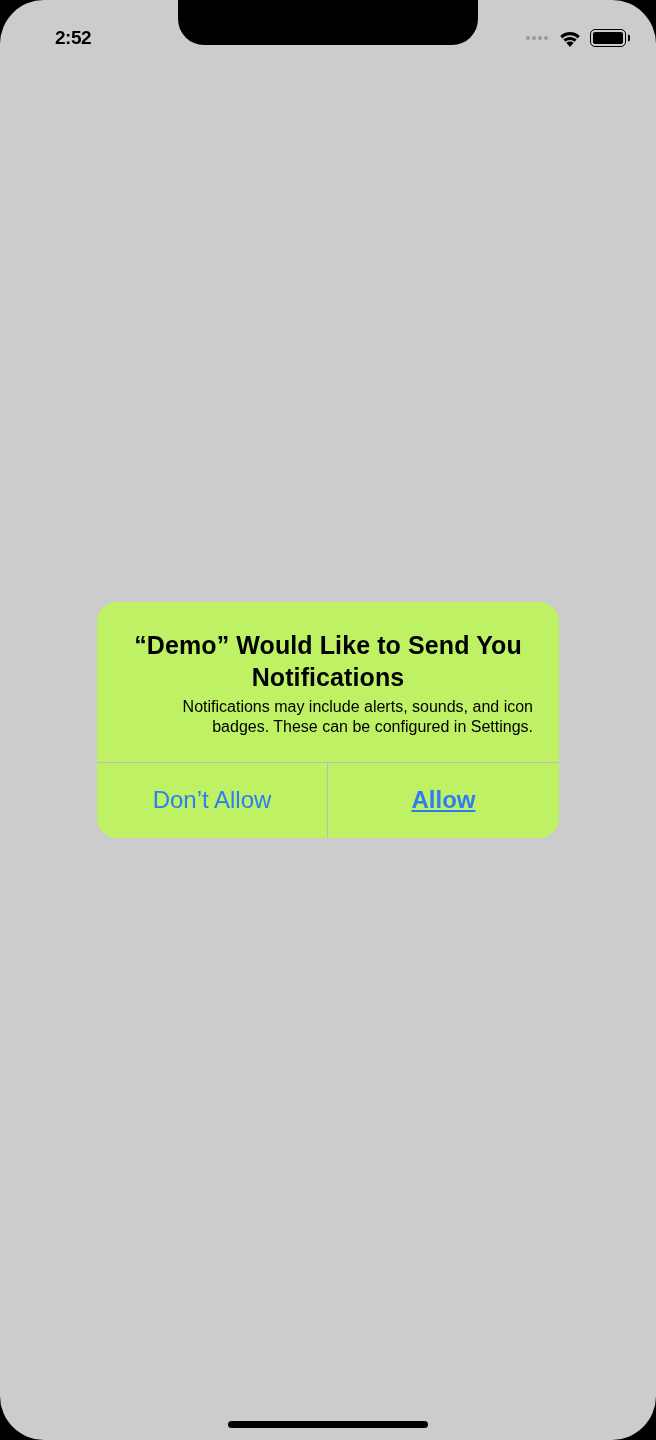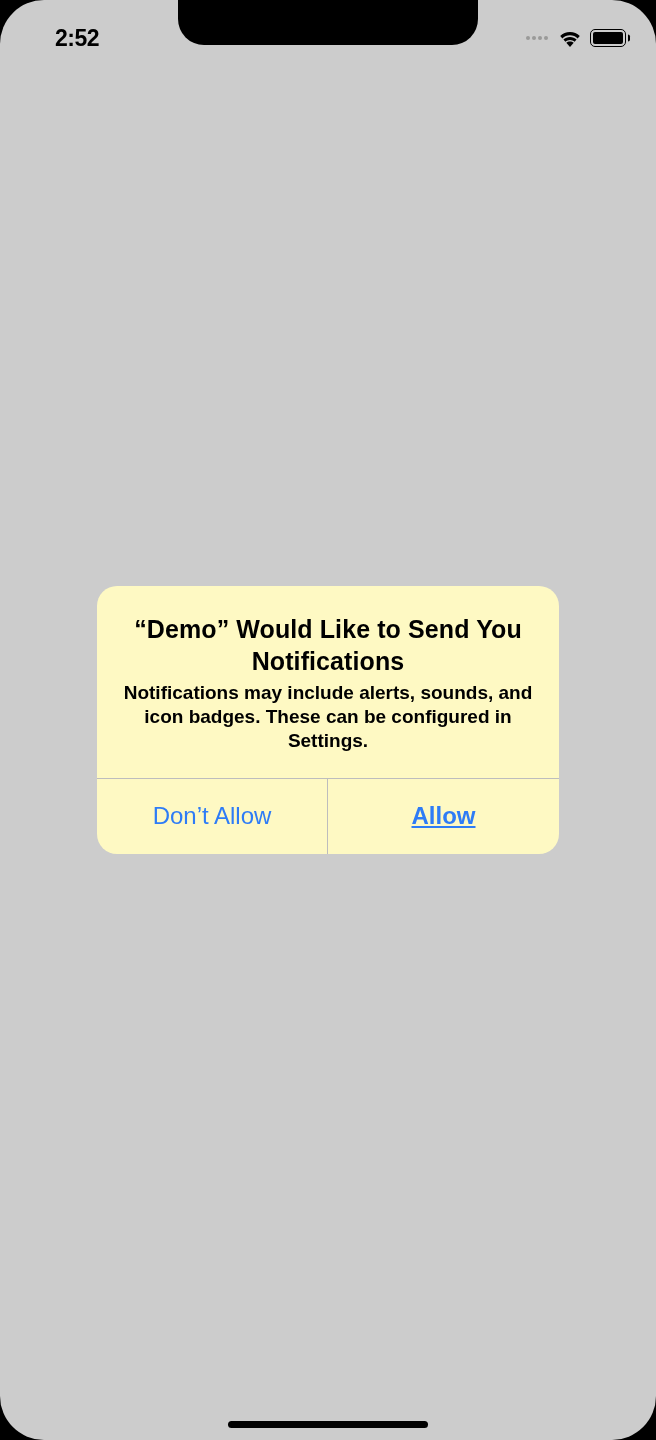--- a/index.html
+++ b/index.html
@@ -47,21 +47,21 @@
     right: 0;
     height: 70px;
     display: flex;
     align-items: center;
     justify-content: space-between;
     padding: 0 30px;
     z-index: 40;
   }
 
   .status-time {
-    font-size: 23px;
+    font-size: 19px;
     font-weight: 700;
     color: #000;
     letter-spacing: -0.5px;
     padding-left: 25px;
     padding-top: 6px;
   }
 
   .status-right {
     display: flex;
     align-items: center;
@@ -133,45 +133,46 @@
     position: absolute;
     inset: 0;
     display: flex;
     align-items: center;
     justify-content: center;
     z-index: 30;
   }
 
   .alert {
     width: 462px;
-    background: #fef9c3;
+    background: #bef264;
     border-radius: 20px;
     overflow: hidden;
   }
 
   .alert-body {
     padding: 28px 22px 24px 22px;
     text-align: center;
   }
 
   .alert-title {
     font-size: 25px;
     font-weight: 700;
     color: #000;
     line-height: 1.25;
     letter-spacing: 0.1px;
     margin-bottom: 4px;
   }
 
   .alert-message {
-    font-size: 19px;
-    font-weight: 700;
+    font-size: 16px;
+    font-weight: 400;
     color: #000;
     line-height: 1.28;
     padding: 0 4px;
+    text-align: right;
   }
 
   .alert-buttons {
     display: flex;
     border-top: 1px solid #bdbdbd;
   }
 
   .alert-button {
     flex: 1 1 50%;
     height: 75px;

